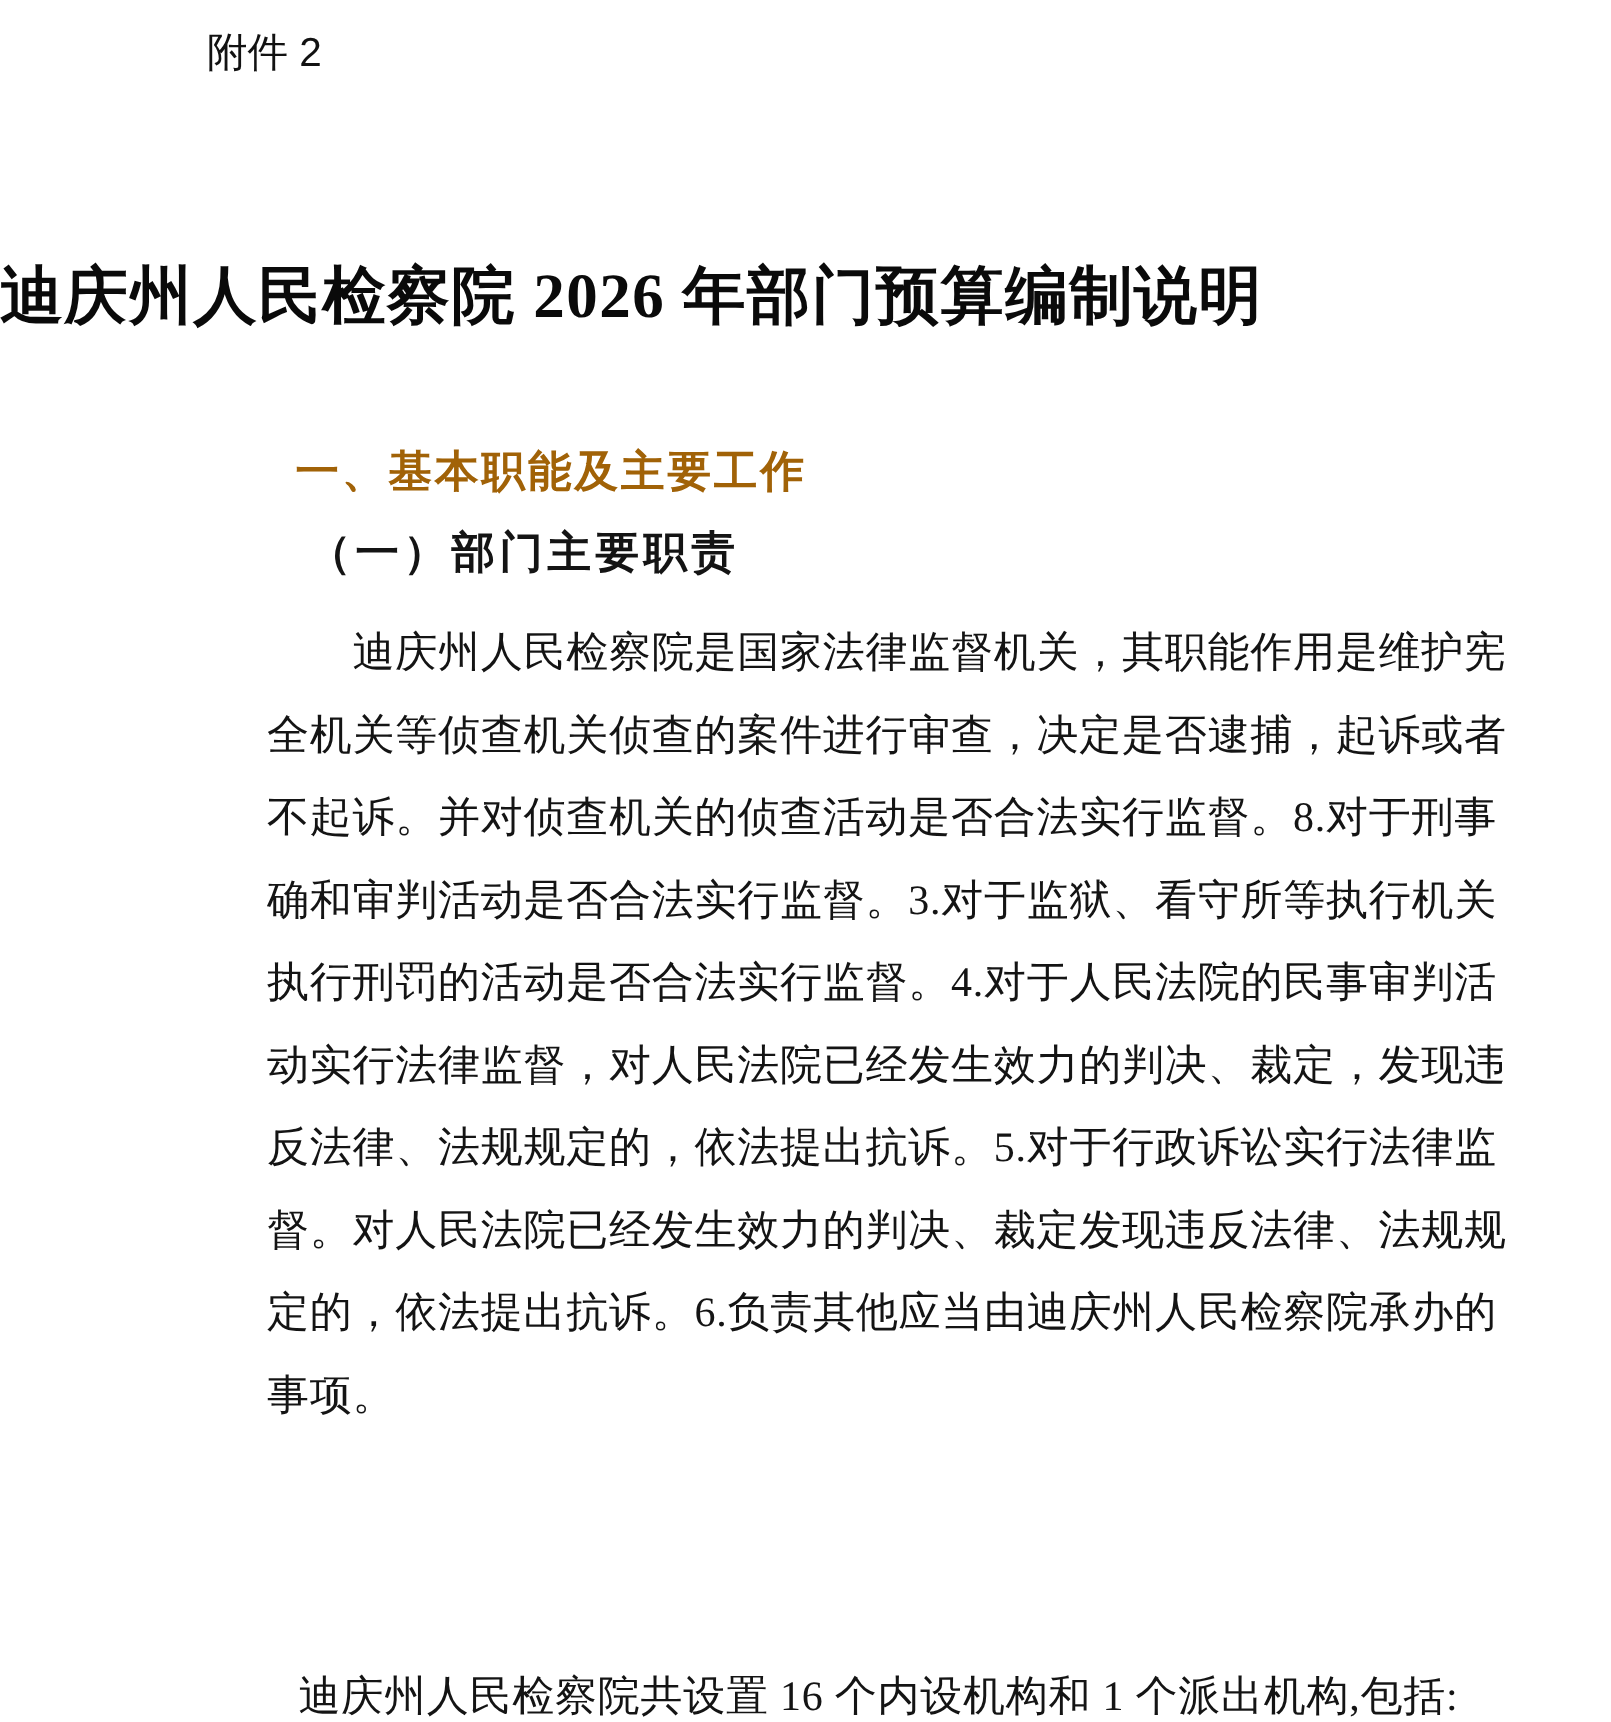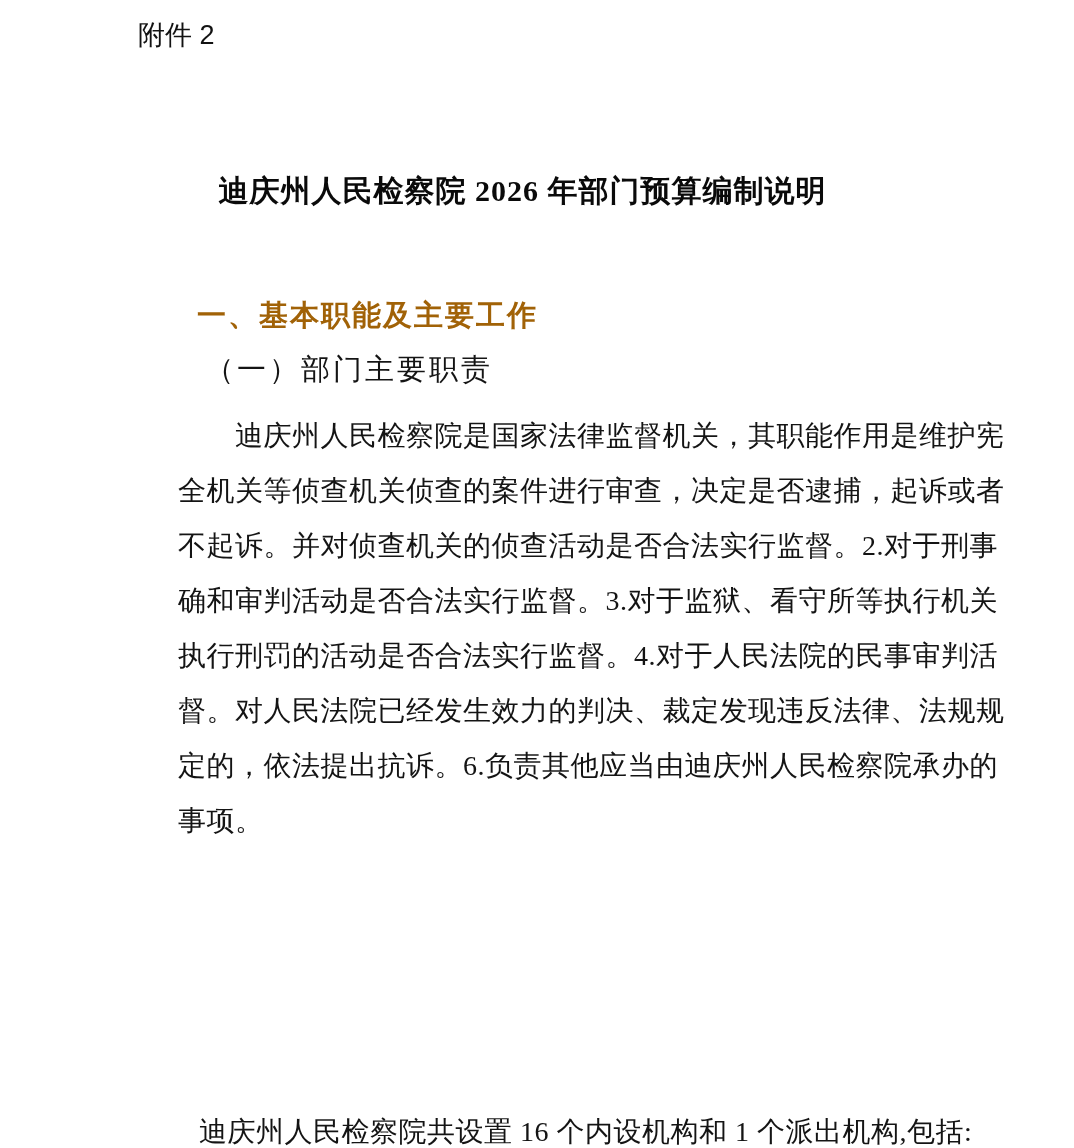--- a/index.html
+++ b/index.html
@@ -24,22 +24,22 @@
     line-height: 1.3;
     font-family: "Liberation Sans", sans-serif;
     color: #121212;
   }
   .doc-title {
     position: absolute;
     left: 0;
     top: 172px;
     width: 100%;
     margin: 0;
-    text-align: center;
-    font-size: 30px;
+    text-align: left;
+    font-size: 42px;
     font-weight: bold;
     letter-spacing: 1px;
     line-height: 1.25;
     font-family: "Liberation Serif", serif;
     color: #0a0a0a;
   }
   .sec-heading {
     position: absolute;
     left: 197px;
     top: 298px;
@@ -54,20 +54,21 @@
     font-size: 29px;
     letter-spacing: 3px;
     line-height: 1.2;
     font-family: "Liberation Serif", serif;
     color: #141414;
   }
   .sub-heading-1 {
     position: absolute;
     left: 205px;
     top: 352px;
+    font-weight: bold;
   }
   .sub-heading-2 {
     position: absolute;
     left: 205px;
     top: 1040px;
   }
   .para {
     position: absolute;
     left: 142px;
     width: 790px;
@@ -101,23 +102,25 @@
 
   <h1 class="doc-title">迪庆州人民检察院 2026 年部门预算编制说明</h1>
 
   <div class="sec-heading">一、基本职能及主要工作</div>
 
   <div class="sub-heading sub-heading-1">（一）部门主要职责</div>
 
   <div class="para para-1">
     <div class="line indent">迪庆州人民检察院是国家法律监督机关，其职能作用是维护宪</div>
     <div class="line">全机关等侦查机关侦查的案件进行审查，决定是否逮捕，起诉或者</div>
-    <div class="line">不起诉。并对侦查机关的侦查活动是否合法实行监督。2.对于刑事</div>
+    <div class="line">不起诉。并对侦查机关的侦查活动是否合法实行监督。8.对于刑事</div>
     <div class="line">确和审判活动是否合法实行监督。3.对于监狱、看守所等执行机关</div>
     <div class="line">执行刑罚的活动是否合法实行监督。4.对于人民法院的民事审判活</div>
+    <div class="line">动实行法律监督，对人民法院已经发生效力的判决、裁定，发现违</div>
+    <div class="line">反法律、法规规定的，依法提出抗诉。5.对于行政诉讼实行法律监</div>
     <div class="line">督。对人民法院已经发生效力的判决、裁定发现违反法律、法规规</div>
     <div class="line">定的，依法提出抗诉。6.负责其他应当由迪庆州人民检察院承办的</div>
     <div class="line nojust">事项。</div>
   </div>
 
 
   <div class="para para-2">
     <div class="line indent">迪庆州人民检察院共设置 16 个内设机构和 1 个派出机构,包括:</div>
   </div>
 

